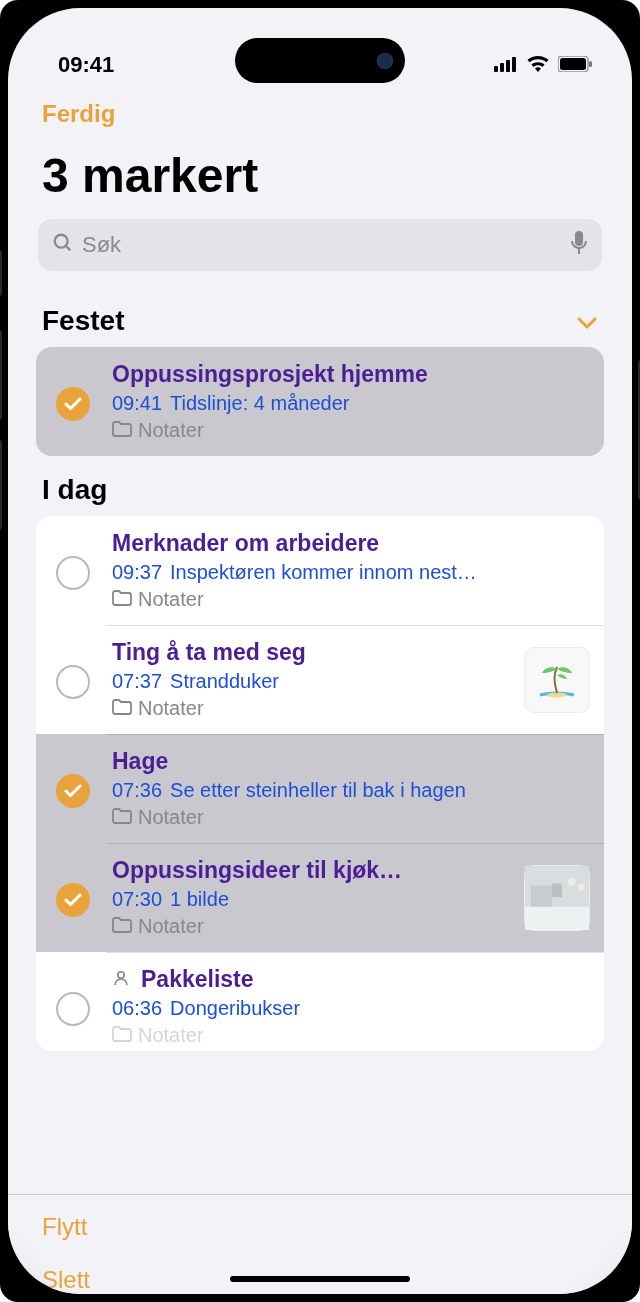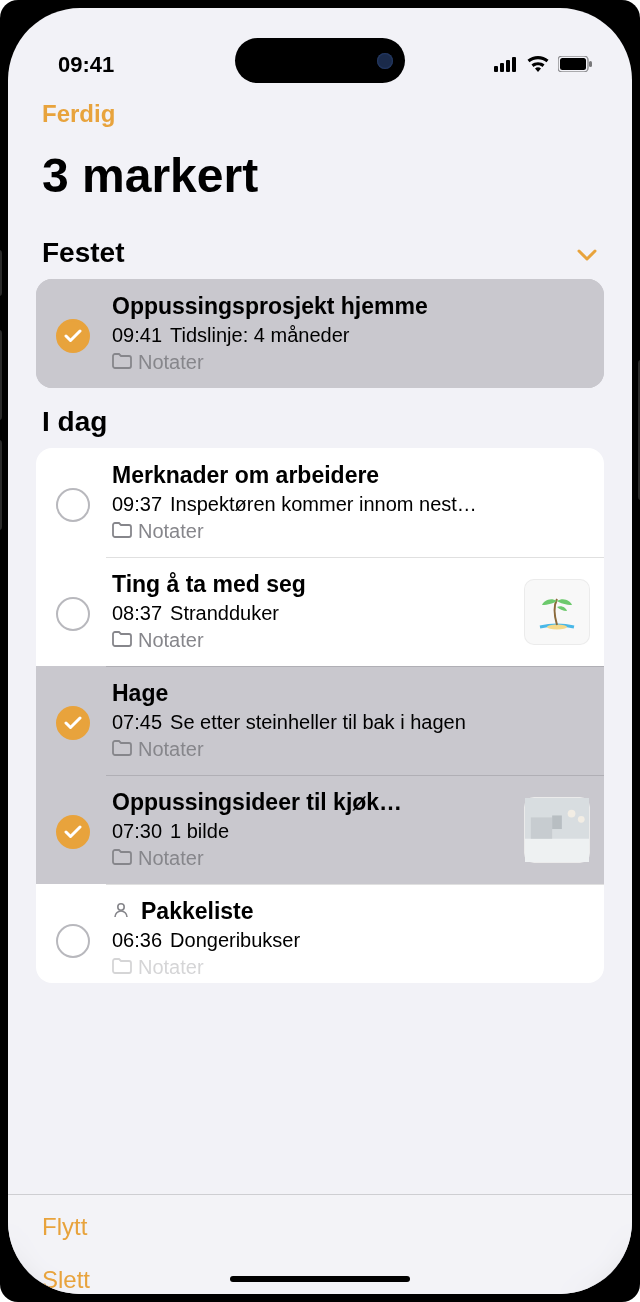--- a/index.html
+++ b/index.html
@@ -139,29 +139,29 @@
 }
 .check.on {
   background: #e8a33c;
   border-color: #e8a33c;
 }
 .check.on svg { stroke: #fff; }
 .note-body { flex: 1; min-width: 0; }
 .note-title {
   font-size: 23px;
   font-weight: 700;
-  color: #000000;
+  color: #4c1d95;
   margin-bottom: 4px;
   white-space: nowrap;
   overflow: hidden;
   text-overflow: ellipsis;
 }
 .note-sub {
   font-size: 20px;
-  color: #000000;
+  color: #1d4ed8;
   margin-bottom: 4px;
   white-space: nowrap;
   overflow: hidden;
   text-overflow: ellipsis;
 }
 .note-sub .time { margin-right: 8px; }
 .note-folder {
   font-size: 20px;
   color: #86868b;
   display: flex;
@@ -277,20 +277,36 @@
     </div>
 
     <div class="content-scroll">
 
       <div class="nav-bar">
         <button class="done-btn">Ferdig</button>
       </div>
 
       <h1 class="title">3 markert</h1>
 
+      <div class="search">
+        <span>
+          <svg width="22" height="22" viewBox="0 0 24 24" fill="none" stroke="#8a8a8e" stroke-width="2.5">
+              <circle cx="10" cy="10" r="7"></circle>
+              <line x1="20" y1="20" x2="15" y2="15"></line>
+            </svg>
+        </span>
+        <input placeholder="Søk" style="">
+        <span>
+          <svg width="18" height="24" viewBox="0 0 18 24" fill="#8a8a8e">
+              <rect x="5" y="0" width="8" height="15" rx="4"></rect>
+              <path d="M2 10a7 7 0 0 0 14 0" fill="none" stroke="#8a8a8e" stroke-width="2"></path>
+              <line x1="9" y1="17" x2="9" y2="23" stroke="#8a8a8e" stroke-width="2"></line>
+            </svg>
+        </span>
+      </div>
 
       <div class="section-header">
         <span>Festet</span>
         <span class="chev">
           <svg width="22" height="14" viewBox="0 0 22 14" fill="none" stroke="#e8a33c" stroke-width="3" stroke-linecap="round" stroke-linejoin="round">
               <polyline points="3,3 11,11 19,3"></polyline>
             </svg>
         </span>
       </div>
 
@@ -333,21 +349,21 @@
                   </svg></span>
               <span>Notater</span>
             </div>
           </div>
         </div>
 
         <div class="row">
           <div class="check"></div>
           <div class="note-body">
             <div class="note-title">Ting å ta med seg</div>
-            <div class="note-sub"><span class="time">08:37</span><span>Strandduker</span></div>
+            <div class="note-sub"><span class="time">07:37</span><span>Strandduker</span></div>
             <div class="note-folder">
               <span><svg width="20" height="16" viewBox="0 0 20 16" fill="none" stroke="#86868b" stroke-width="1.8">
                     <path d="M1 3a2 2 0 0 1 2-2h4l2 2h8a2 2 0 0 1 2 2v8a2 2 0 0 1-2 2H3a2 2 0 0 1-2-2V3z"></path>
                   </svg></span>
               <span>Notater</span>
             </div>
           </div>
           <div class="thumb">
             <svg width="50" height="50" viewBox="0 0 50 50">
               <path d="M8 40 Q 25 36 42 40" stroke="#4ab8e8" stroke-width="3" fill="none"></path>
@@ -361,21 +377,21 @@
         </div>
 
         <div class="row selected">
           <div class="check on">
             <svg width="18" height="14" viewBox="0 0 18 14" fill="none" stroke="#fff" stroke-width="3" stroke-linecap="round" stroke-linejoin="round">
                 <polyline points="2,7 6.5,11.5 16,2"></polyline>
               </svg>
           </div>
           <div class="note-body">
             <div class="note-title">Hage</div>
-            <div class="note-sub"><span class="time">07:45</span><span>Se etter steinheller til bak i hagen</span></div>
+            <div class="note-sub"><span class="time">07:36</span><span>Se etter steinheller til bak i hagen</span></div>
             <div class="note-folder">
               <span><svg width="20" height="16" viewBox="0 0 20 16" fill="none" stroke="#86868b" stroke-width="1.8">
                     <path d="M1 3a2 2 0 0 1 2-2h4l2 2h8a2 2 0 0 1 2 2v8a2 2 0 0 1-2 2H3a2 2 0 0 1-2-2V3z"></path>
                   </svg></span>
               <span>Notater</span>
             </div>
           </div>
         </div>
 
         <div class="row selected">

